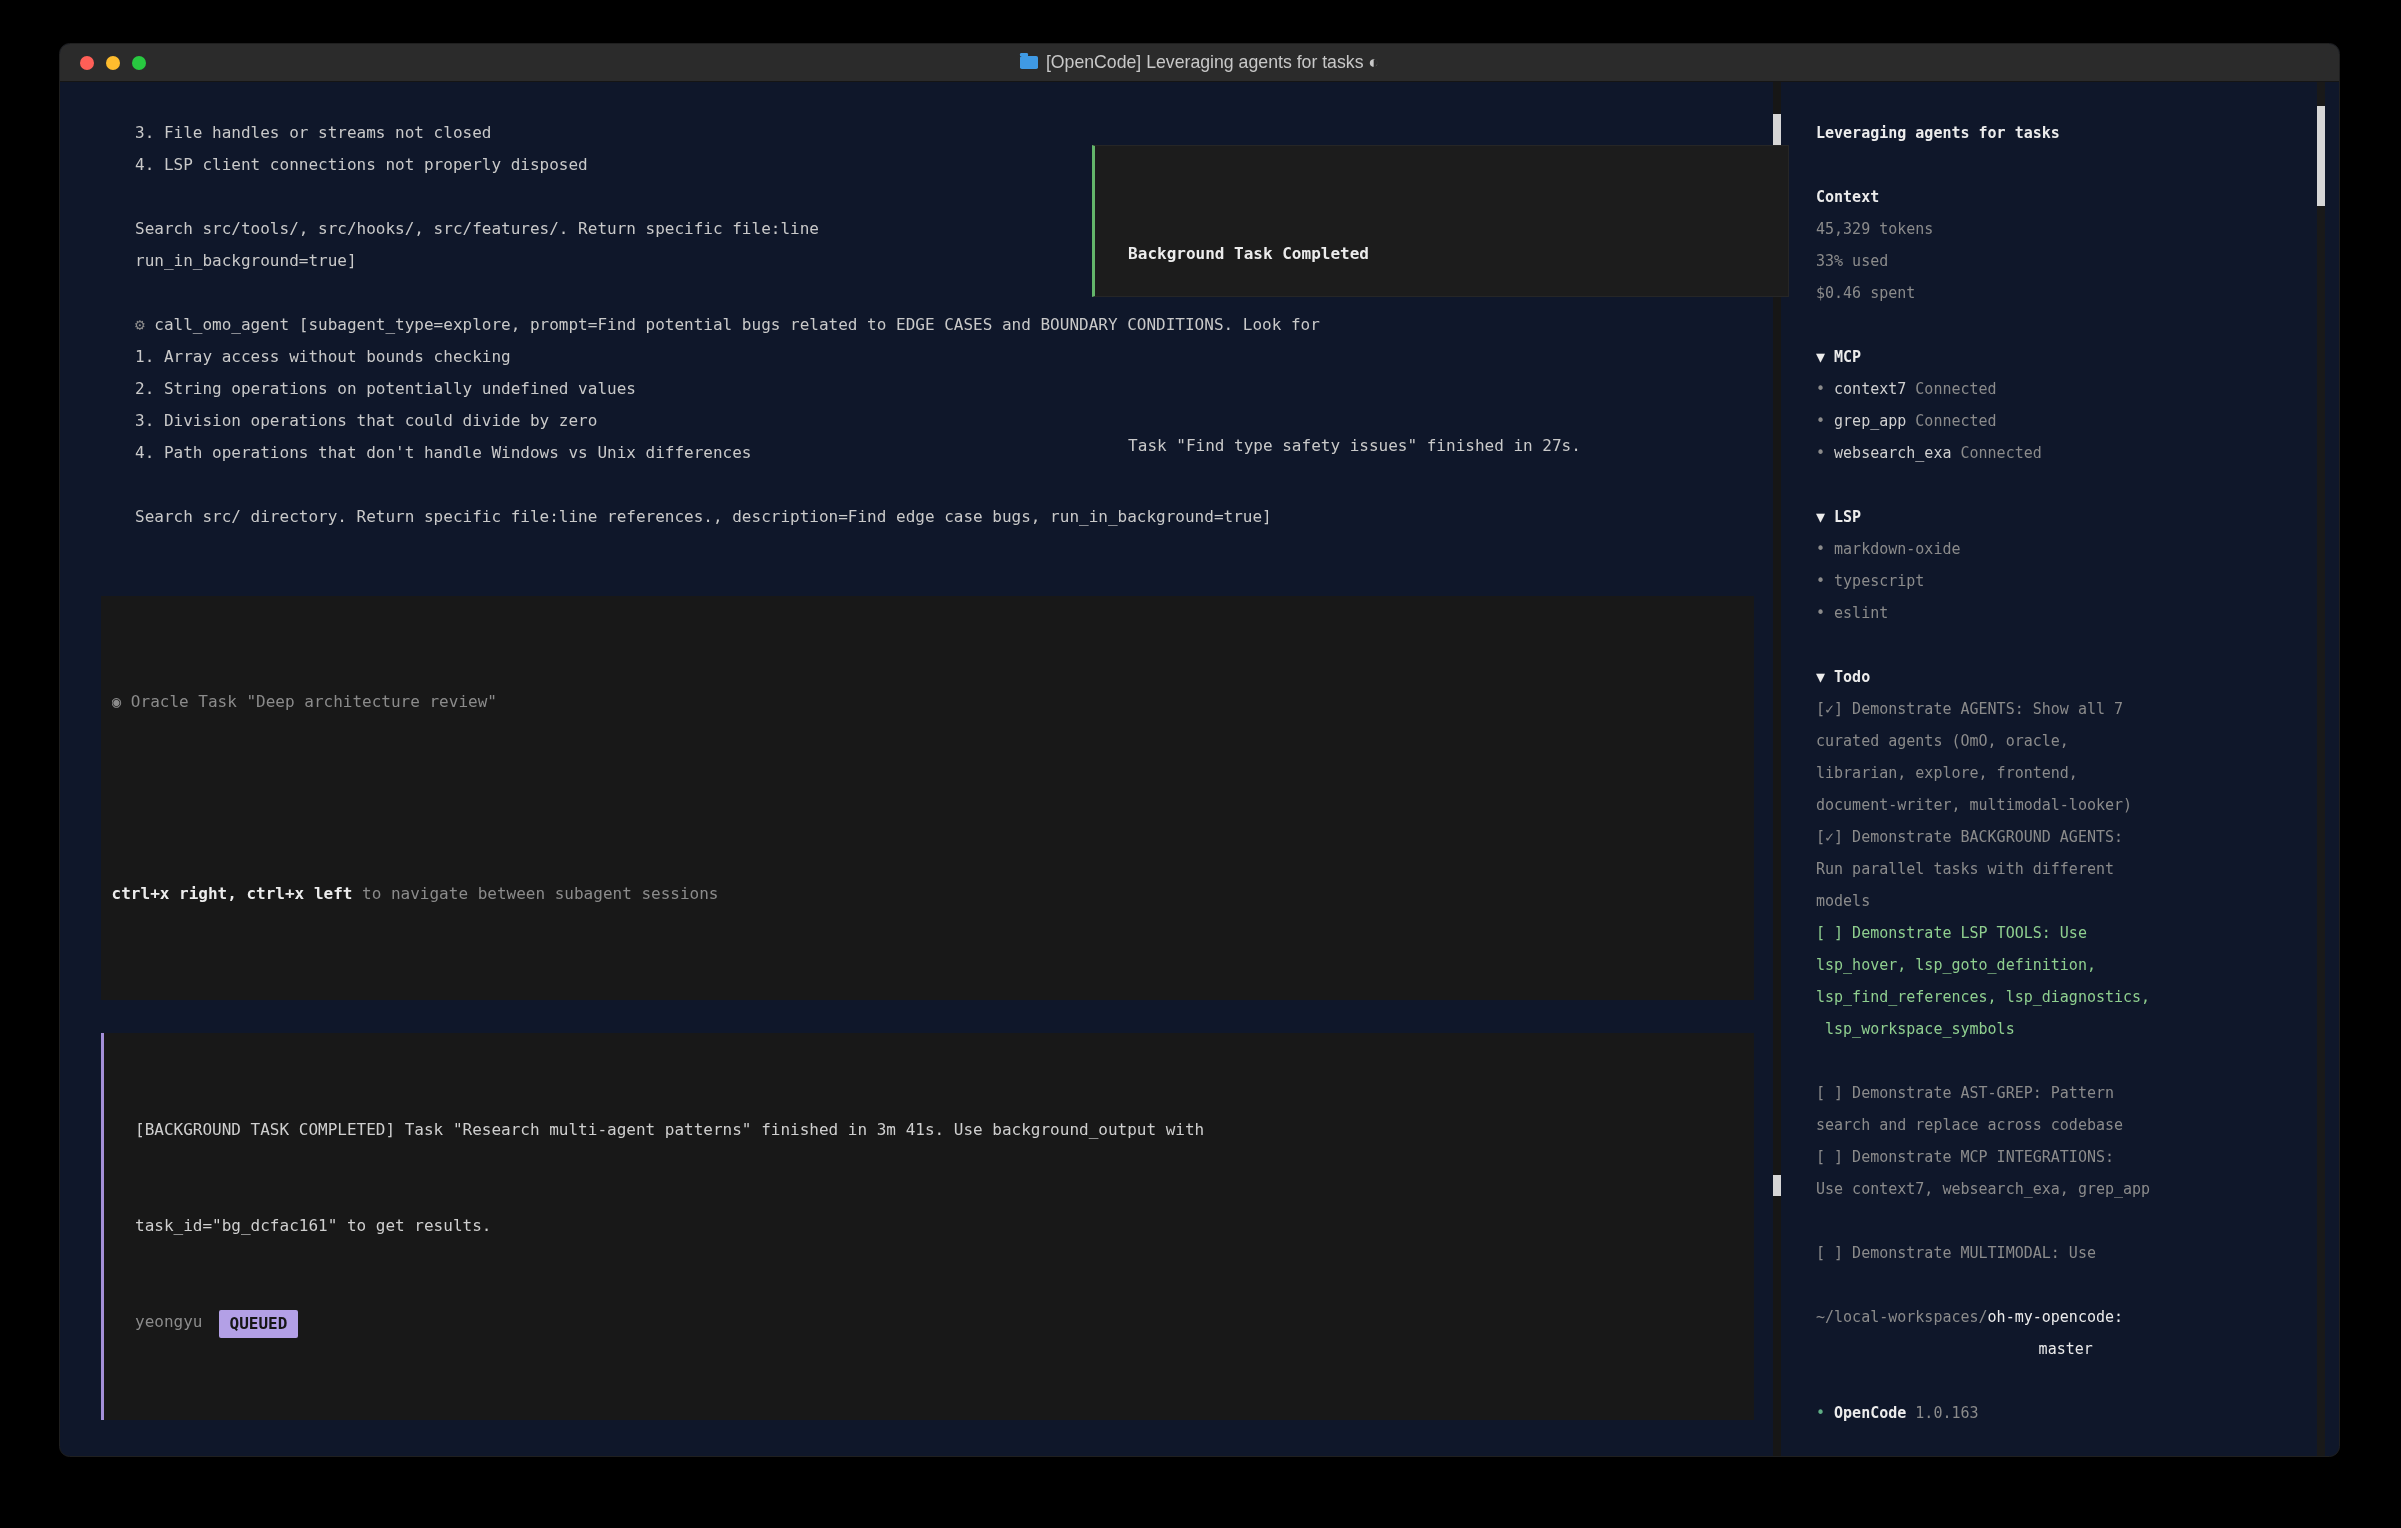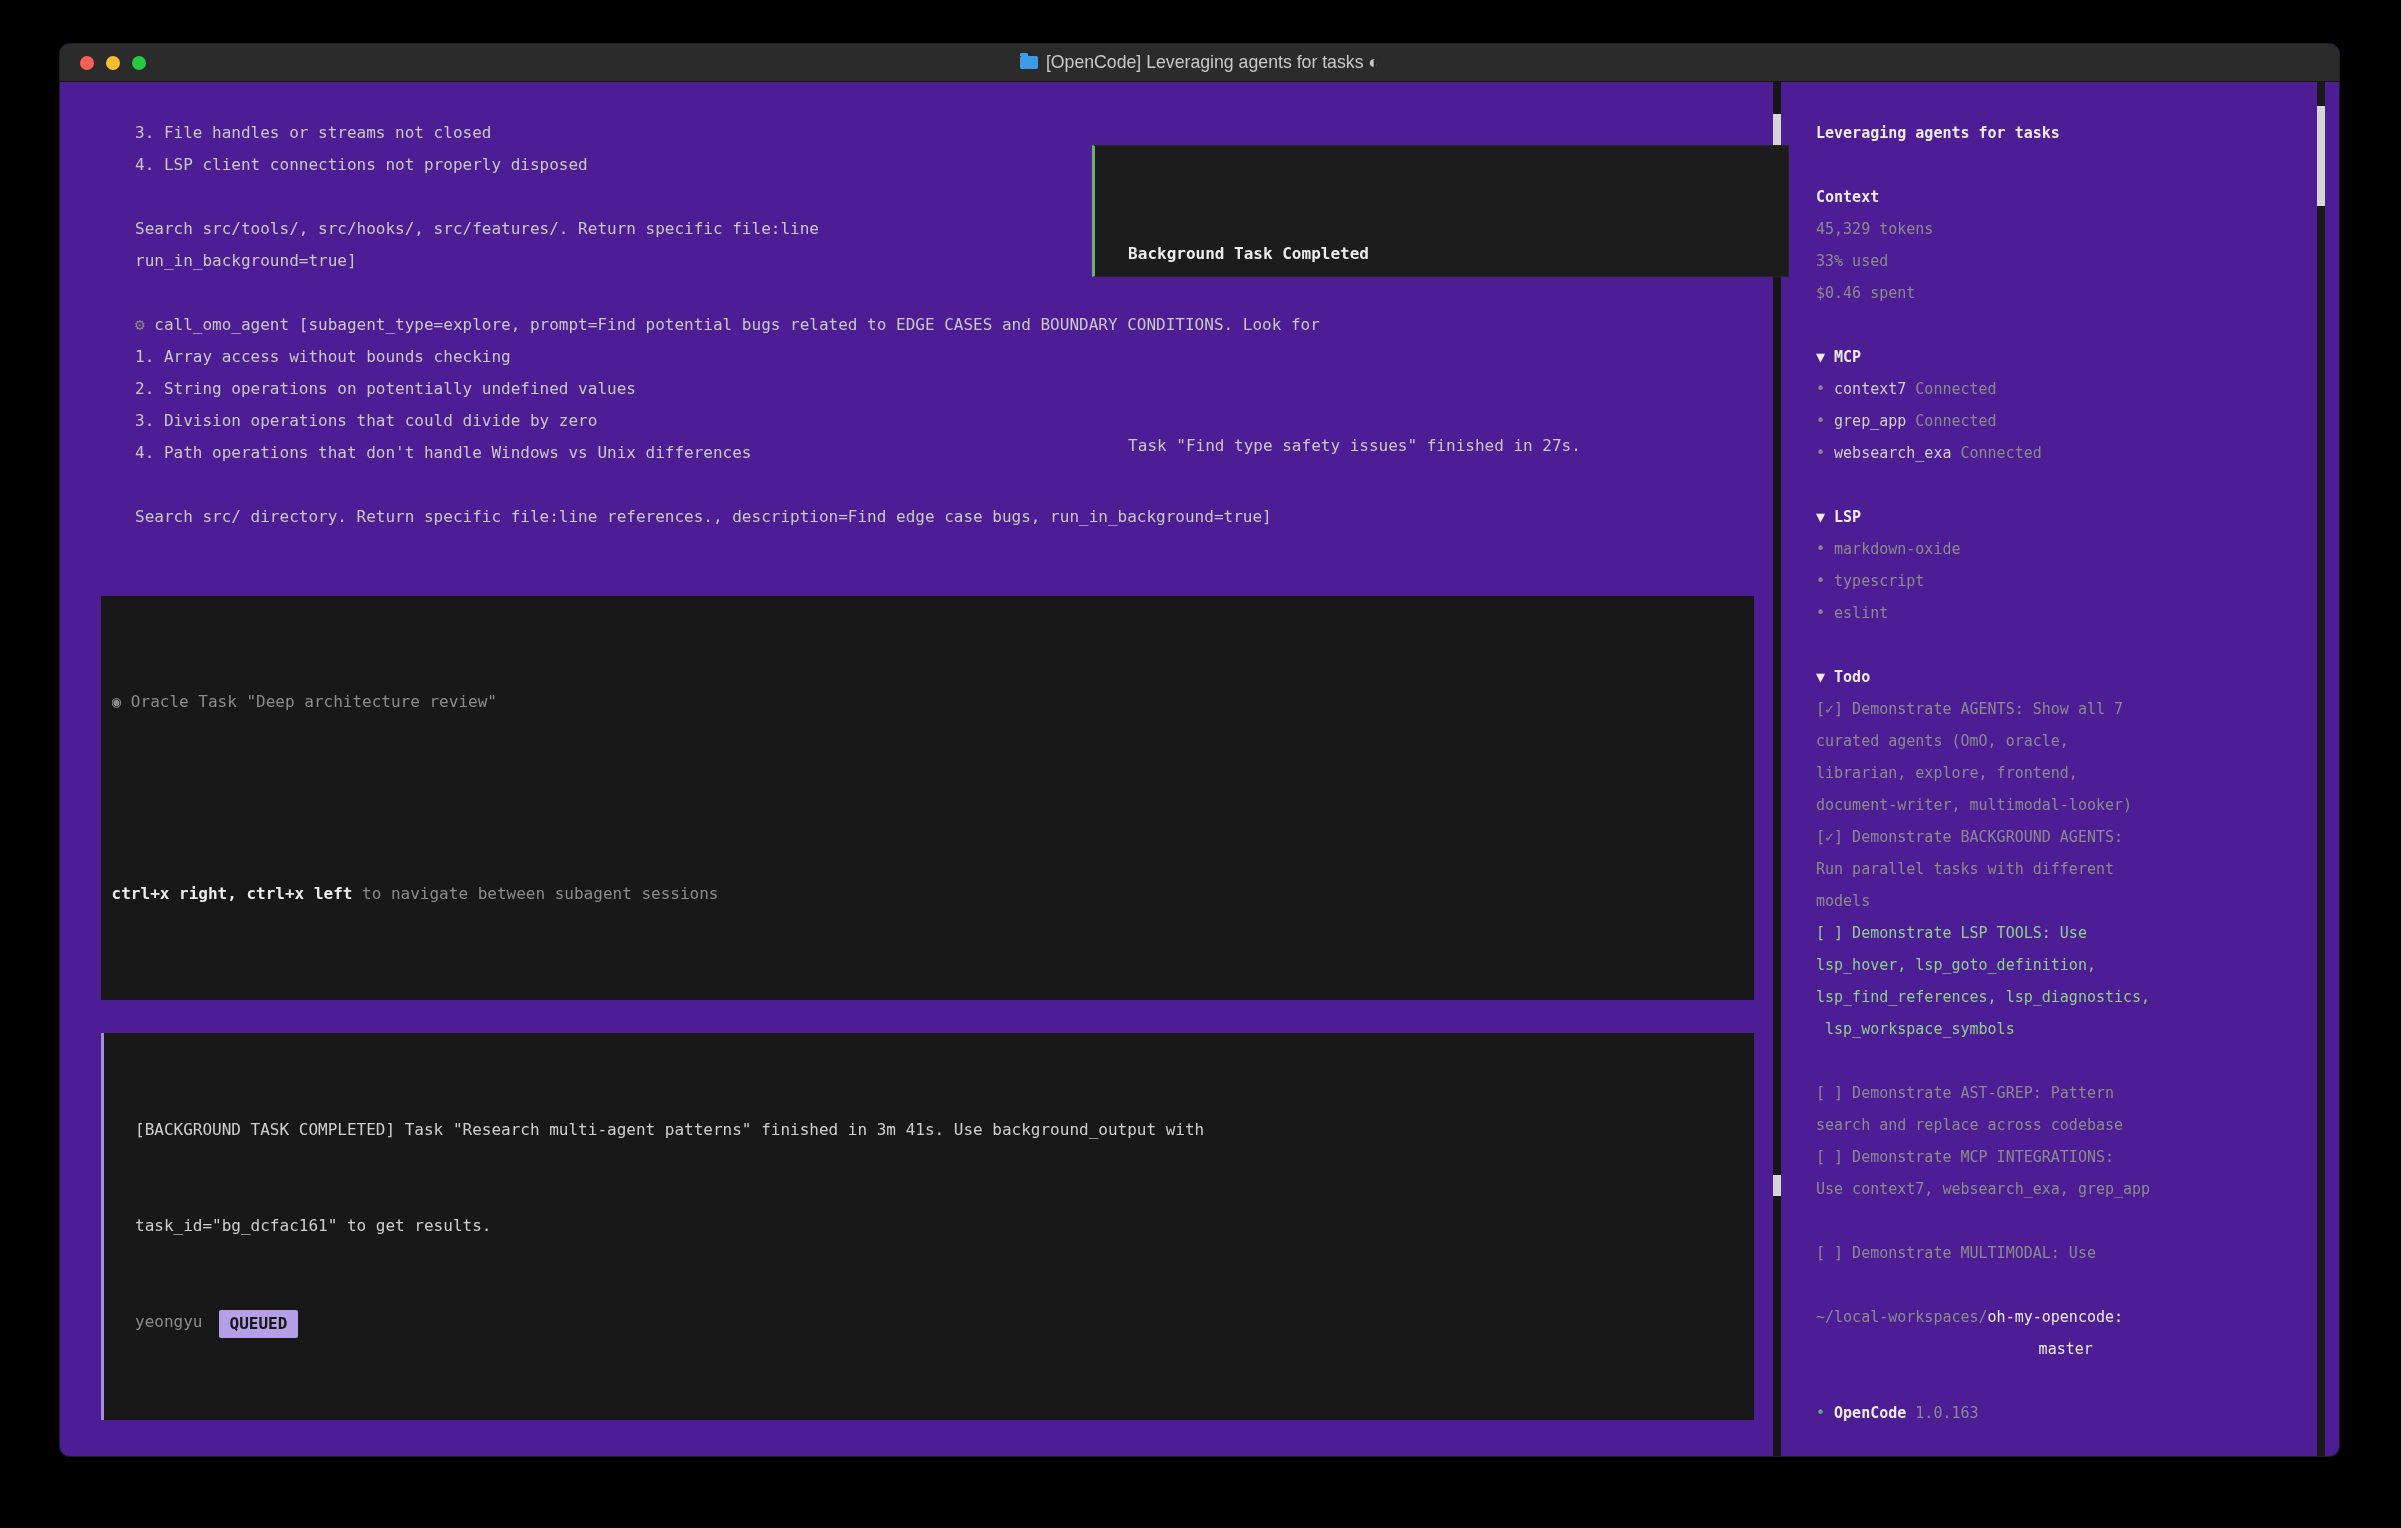--- a/index.html
+++ b/index.html
@@ -1,21 +1,21 @@
 <!DOCTYPE html>
 <html style="font-size:9.5px"><head>
 <meta charset="utf-8">
 <style>
   * { box-sizing: border-box; margin: 0; padding: 0; }
   html,body { width: 2401px; height: 1528px; background: #000; overflow: hidden; }
   body { font-family: "DejaVu Sans Mono", monospace; }
 
   .window {
     position: absolute; left: 59px; top: 43px; width: 2281px; height: 1414px;
-    background: #4c1d95; border-radius: 10.6px; overflow: hidden;
+    background: #0f172a; border-radius: 10.6px; overflow: hidden;
     box-shadow: 0 17.7px 53px rgba(0,0,0,.8); border: 0.6px solid #1f1f1f;
   }
 
   
   .titlebar {
     height: 38px; background: #2b2b2b; border-bottom: 0.6px solid #151515;
     position: relative; display: flex; align-items: center; justify-content: center;
     font-family: "Liberation Sans", sans-serif; font-size: 17.7px; color: #c8c8c8;
   }
   .traffic { position: absolute; left: 20px; top: 11.8px; display: flex; gap: 11.8px; }
@@ -37,21 +37,21 @@
   }
 
   .ln { min-height: 32px; white-space: pre; padding-left: 34px; overflow: hidden; }
   .dim { color: #8b8b8b; }
   .txt { color: #c9c9c9; }
   .bright { color: #ececec; font-weight: 700; }
   .green { color: #8fcf8f; }
 
   
   .toast {
-    position: absolute; top: 63px; right: 5.9px; width: 697px; height: 132px;
+    position: absolute; top: 63px; right: 5.9px; width: 697px; height: 152px;
     background: #1c1c1c; border: 0.6px solid #262626; border-left: 3.5px solid #63b56a;
     padding: 28px 11.8px 27px 33px; z-index: 5; white-space: pre;
   }
   .toast .t-title { color: #ececec; font-weight: 700; min-height: 32px; }
   .toast .t-gap { min-height: 32px; }
   .toast .t-body { color: #c9c9c9; min-height: 32px; }
 
   
   .oracle {
     margin: 31px 35px 0 0; background: #181818; padding: 26px 11.8px 26px 10.6px; white-space: pre;

